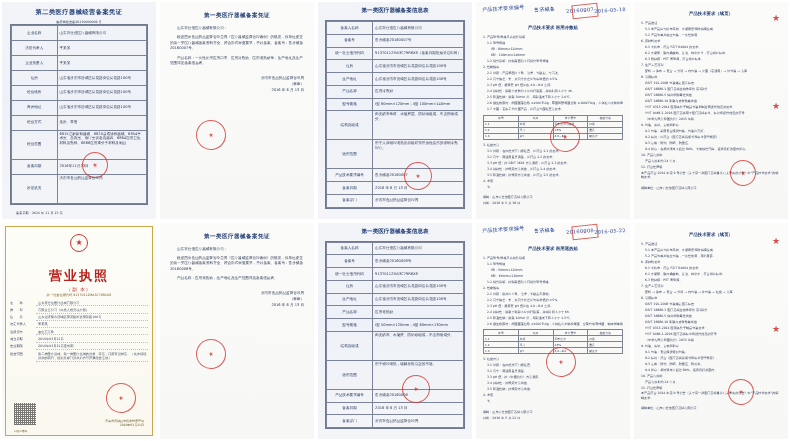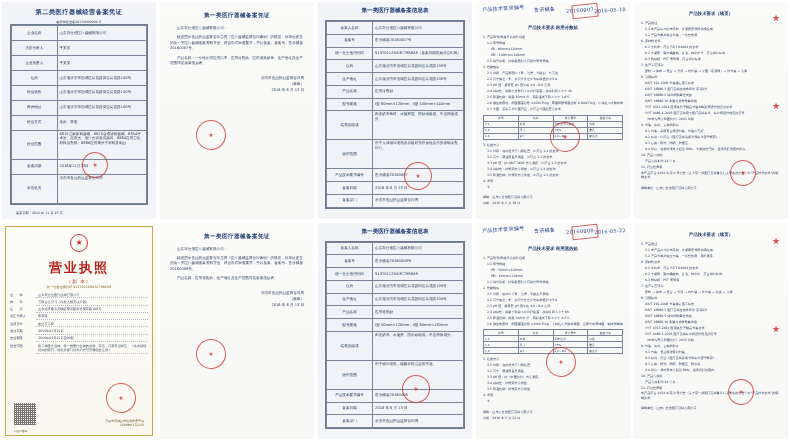--- a/index.html
+++ b/index.html
@@ -157,21 +157,21 @@
     display:flex;align-items:center;justify-content:center;
     font-size:8px;
   }
   .lic .lic-title{
     text-align:center;
     font-size:13px;
     font-weight:bold;
     color:#b8211b;
     letter-spacing:2px;
     font-family:"DejaVu Serif","Liberation Serif",serif;
-    margin-top:7px;
+    margin-top:15px;
   }
   .lic .lic-sub{
     text-align:center;font-size:4.6px;color:#b8211b;margin-top:2px;letter-spacing:1px;
   }
   .lic .lic-no{
     text-align:center;font-size:3.2px;color:#7a5a20;margin-top:1px;
   }
   .lic-rows{margin-top:4px;}
   .lic-row{display:flex;font-size:3.2px;color:#3a4a66;line-height:1.5;margin-bottom:1.5px;}
   .lic-row .k{width:26px;text-align:justify;color:#2d3d5e;flex:0 0 26px;}

